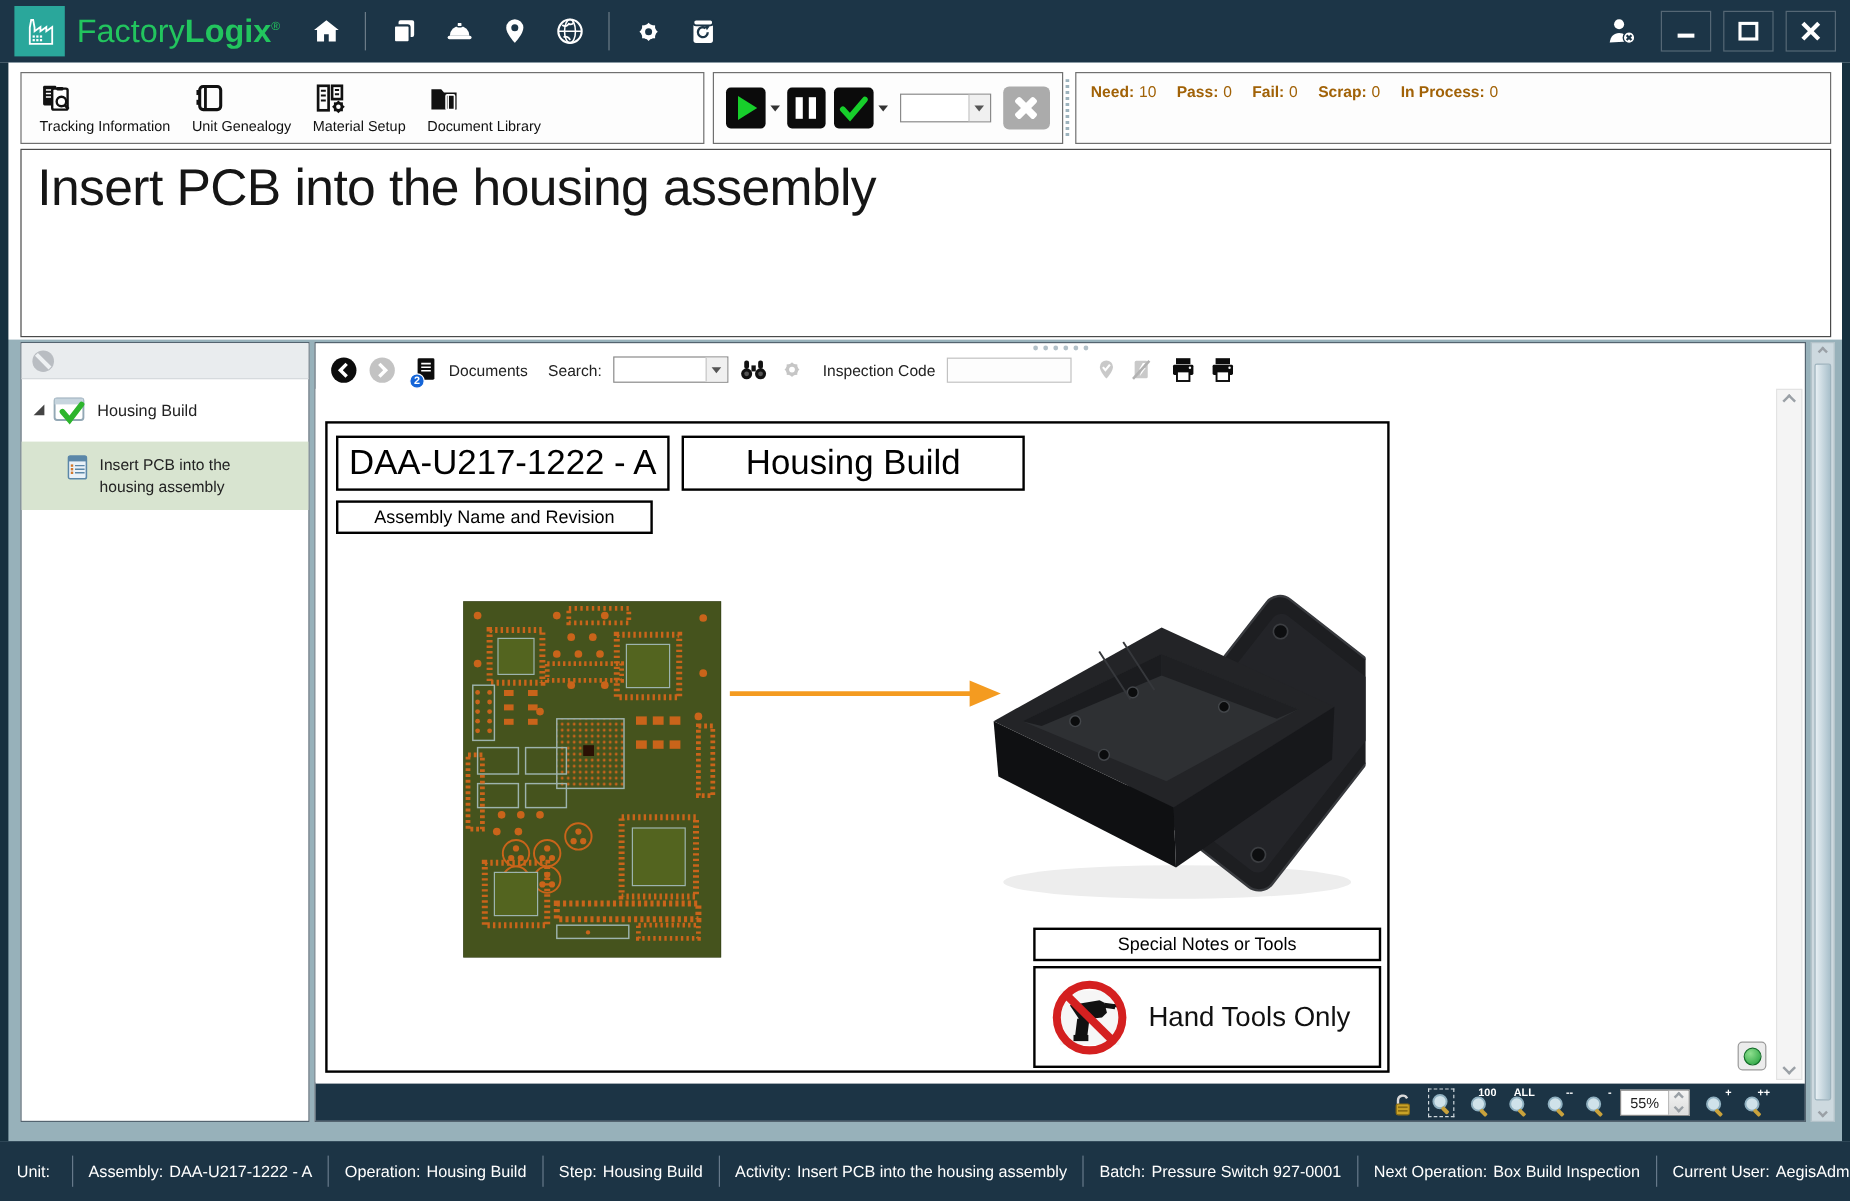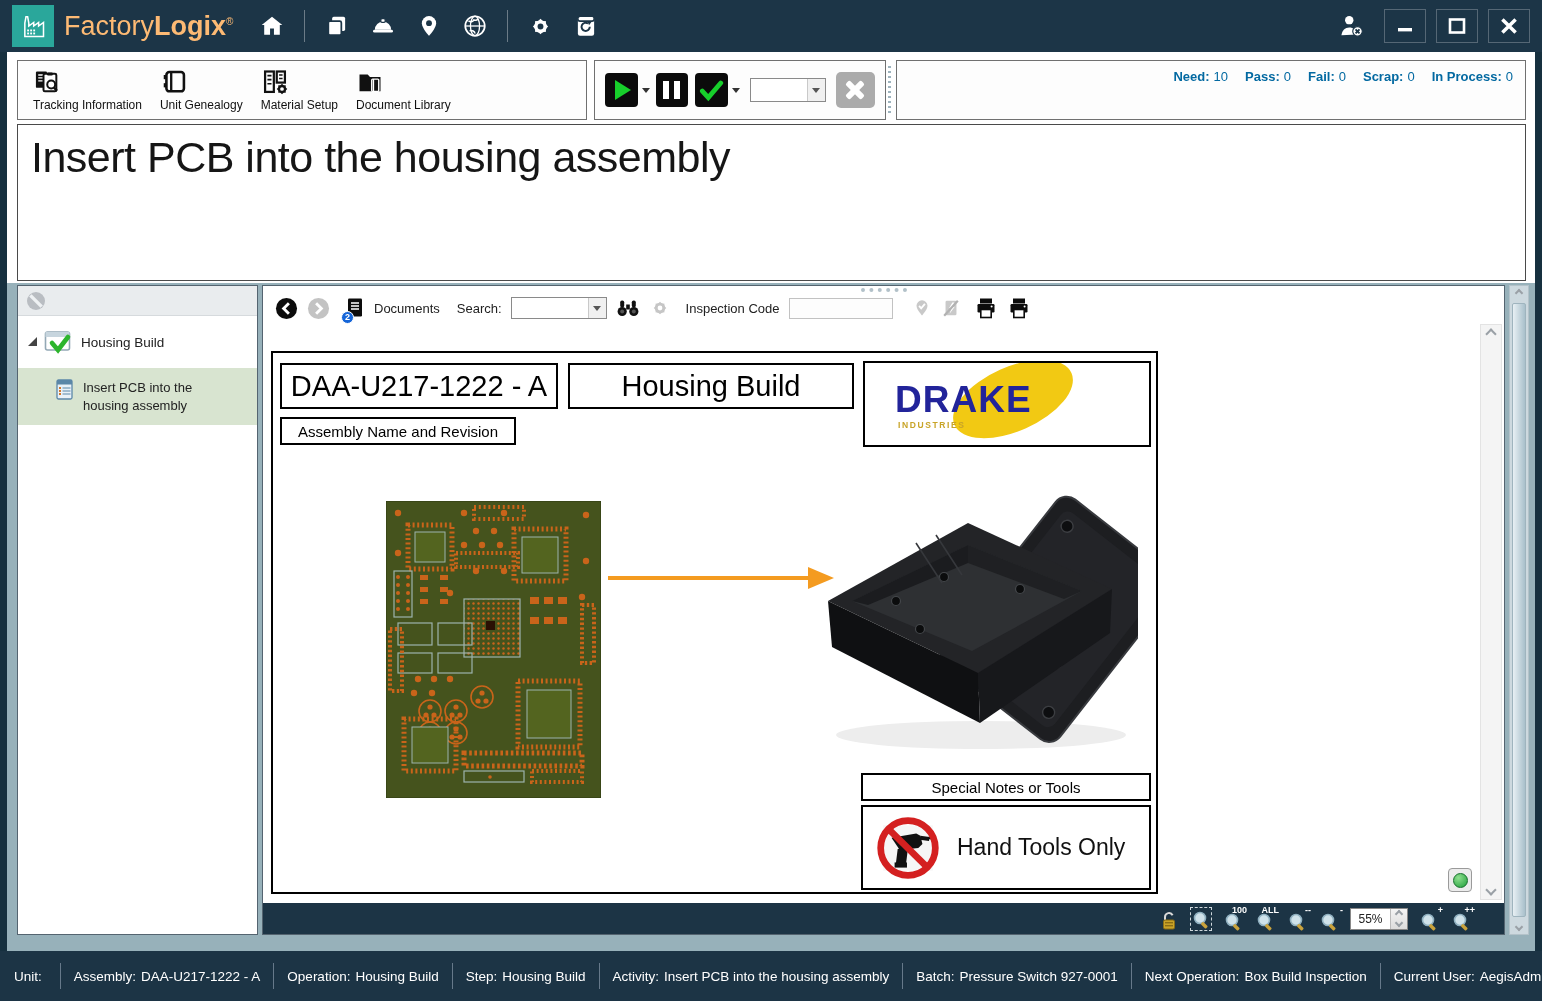--- a/index.html
+++ b/index.html
@@ -5,21 +5,21 @@
   * { margin:0; padding:0; box-sizing:border-box; }
   html,body { width:1542px; height:1001px; }
   body { font-family:"Liberation Sans", sans-serif; background:#4a5a66; }
   .window { position:relative; width:1542px; height:1001px; background:#97b1ba; overflow:hidden; }
   .edge { position:absolute; top:52px; bottom:50px; width:7px; background:#16303f; z-index:9; }
   .edge.left { left:0; } .edge.right { right:0; }
 
   
   .titlebar { position:absolute; left:0; top:0; width:100%; height:52px; background:#1c3547; display:flex; align-items:center; padding:0 12px; z-index:10; }
   .logo-sq { width:42px; height:42px; background:#2aa79b; display:flex; align-items:center; justify-content:center; margin-right:10px; }
-  .app-title { color:#fdba74; font-size:27px; margin-right:16px; white-space:nowrap; }
+  .app-title { color:#22c55e; font-size:27px; margin-right:16px; white-space:nowrap; }
   .app-title .lt { font-weight:300; } .app-title .bd { font-weight:700; }
   .app-title sup { font-size:10px; }
   .tb-btn { width:46px; height:44px; display:flex; align-items:center; justify-content:center; }
   .tb-sep { width:1px; height:32px; background:rgba(255,255,255,.35); margin:0 9px; }
   .tb-spacer { flex:1; }
   .win-btn { width:42px; height:34px; border:1px solid rgba(255,255,255,.25); display:flex; align-items:center; justify-content:center; margin-left:10px; }
 
   
   .top-white { position:absolute; left:0; top:52px; width:100%; height:231px; background:#fff; }
   .group { position:absolute; top:60px; height:60px; background:#fdfdfd; border:1px solid #707070; }
@@ -33,21 +33,21 @@
   .drop-caret { width:0; height:0; border-top:5px solid #333; border-left:4px solid transparent; border-right:4px solid transparent; margin:0 6px 0 4px; }
   .combo { height:24px; border:1px solid #8a8a8a; background:#fff; display:flex; align-items:center; }
   .combo .val { flex:1; font-size:12px; padding:0 4px; color:#222; }
   .combo .arr { width:18px; height:100%; background:#f0f0f0; border-left:1px solid #c9c9c9; display:flex; align-items:center; justify-content:center; }
   .combo .arr i { width:0; height:0; border-top:5px solid #555; border-left:4px solid transparent; border-right:4px solid transparent; }
   .queue-combo { width:88px; margin:0 10px 0 4px; }
   .x-btn { width:46px; height:36px; background:#ababab; border-radius:5px; position:relative; }
   .x-btn i, .x-btn b { position:absolute; left:50%; top:50%; width:22px; height:6px; background:#fff; border-radius:2px; }
   .x-btn i { transform:translate(-50%,-50%) rotate(45deg); } .x-btn b { transform:translate(-50%,-50%) rotate(-45deg); }
   .grip-v { position:absolute; left:888px; top:66px; height:48px; width:3px; background:repeating-linear-gradient(to bottom,#9db3bd 0 2px,transparent 2px 5px); }
-  .group-counts { left:896px; width:630px; padding:8px 12px; font-size:13px; color:#0369a1; display:flex; gap:17px; align-items:flex-start;justify-content:flex-end; }
+  .group-counts { left:896px; width:630px; padding:8px 12px; font-size:13px; color:#a16207; display:flex; gap:17px; align-items:flex-start; }
   .count b { font-weight:700; } .count span { margin-left:4px; }
 
   
   .title-panel { position:absolute; left:17px; top:124px; width:1509px; height:157px; background:#fff; border:1px solid #4a4a4a; padding:8px 13px; }
   .title-panel h1 { font-size:43px; font-weight:300; color:#161616; letter-spacing:-.5px; }
 
   
   .sidebar { position:absolute; left:17px; top:285px; width:241px; height:650px; background:#fff; border:1px solid #546470; }
   .sb-header { height:30px; background:#e9ecee; border-bottom:1px solid #d6dadd; display:flex; align-items:center; padding:0 7px; }
   .tree-root { display:flex; align-items:center; gap:7px; padding:13px 6px 13px 10px; font-size:13.5px; color:#222; cursor:pointer; }
@@ -61,21 +61,21 @@
   .vtoolbar { position:absolute; left:0; top:7px; right:28px; height:30px; display:flex; align-items:center; padding:0 12px; gap:9px; font-size:13px; color:#222; }
   .vt-lbl { white-space:nowrap; }
   .search-combo { width:96px; height:22px; }
   .insp-input { width:104px; height:21px; border:1px solid #c2c2c2; background:#fdfdfd; font-size:12px; padding:0 4px; font-family:inherit; }
   .vicon { display:flex; align-items:center; justify-content:center; }
   .badge { position:absolute; left:-4px; bottom:-4px; width:13px; height:13px; background:var(--badge_blue); border:1px solid #fff; border-radius:50%; color:#fff; font-size:9px; font-weight:700; display:flex; align-items:center; justify-content:center; }
   .canvas { position:absolute; left:0; top:38px; right:26px; bottom:32px; background:#fff; overflow:hidden; }
   .page { position:absolute; left:8px; top:27px; width:887px; height:543px; border:2px solid #000; background:#fff; }
   .hdr-box { position:absolute; border:2px solid #000; display:flex; align-items:center; justify-content:center; background:#fff; }
   .bx-assembly { left:7px; top:10px; width:278px; height:46px; font-size:29px; font-weight:300; white-space:nowrap; }
-  .bx-assembly-cap { left:7px; top:64px; width:236px; height:28px; font-size:15px; }
+  .bx-assembly-cap { left:7px; top:64px; width:264px; height:28px; font-size:15px; }
   .bx-operation { left:295px; top:10px; width:286px; height:46px; font-size:29px; font-weight:300; }
   .bx-operation-cap { left:295px; top:64px; width:286px; height:28px; font-size:15px; }
   .bx-logo { left:590px; top:8px; width:288px; height:86px; overflow:hidden; }
   .drake { position:relative; width:100%; height:100%; }
   .drake .ell { position:absolute; left:84px; top:4px; width:128px; height:64px; background:var(--drake_yellow); border-radius:50%; transform:rotate(-24deg); }
   .drake .nm { position:absolute; left:30px; top:16px; font-size:37px; font-weight:800; color:var(--drake_blue); letter-spacing:1px; }
   .drake .sub { position:absolute; left:33px; top:57px; font-size:8.5px; font-weight:700; letter-spacing:1.6px; color:#c8a428; }
   .pcb { position:absolute; left:113px; top:148px; }
   .arrow { position:absolute; left:335px; top:205px; }
   .housing { position:absolute; left:543px; top:130px; }
@@ -434,27 +434,20 @@
       <div class="page">
         <div class="hdr-box bx-assembly">
             <span>DAA-U217-1222 - A</span>
           </div>
         <div class="hdr-box bx-assembly-cap">
             <span>Assembly Name and Revision</span>
           </div>
         <div class="hdr-box bx-operation">
             <span>Housing Build</span>
           </div>
-        <div class="hdr-box bx-logo">
-          <div class="drake">
-            <i class="ell"></i>
-            <span class="nm">DRAKE</span>
-            <span class="sub">INDUSTRIES</span>
-          </div>
-        </div>
 
         <svg class="pcb" width="215" height="297" viewBox="0 0 215 297">
           <defs>
               <pattern id="bga" width="5" height="5" patternUnits="userSpaceOnUse">
                 <circle cx="2.5" cy="2.5" r="1.2" fill="#c9641a"></circle>
               </pattern>
             </defs>
           <rect width="215" height="297" fill="#45531d" stroke="#2e3a12"></rect>
           <rect x="88" y="6" width="50" height="12" fill="none" stroke="#c9641a" stroke-width="4" stroke-dasharray="2 2.8"></rect>
           <rect x="22" y="24" width="44" height="44" fill="none" stroke="#c9641a" stroke-width="5" stroke-dasharray="2 2.6"></rect>

